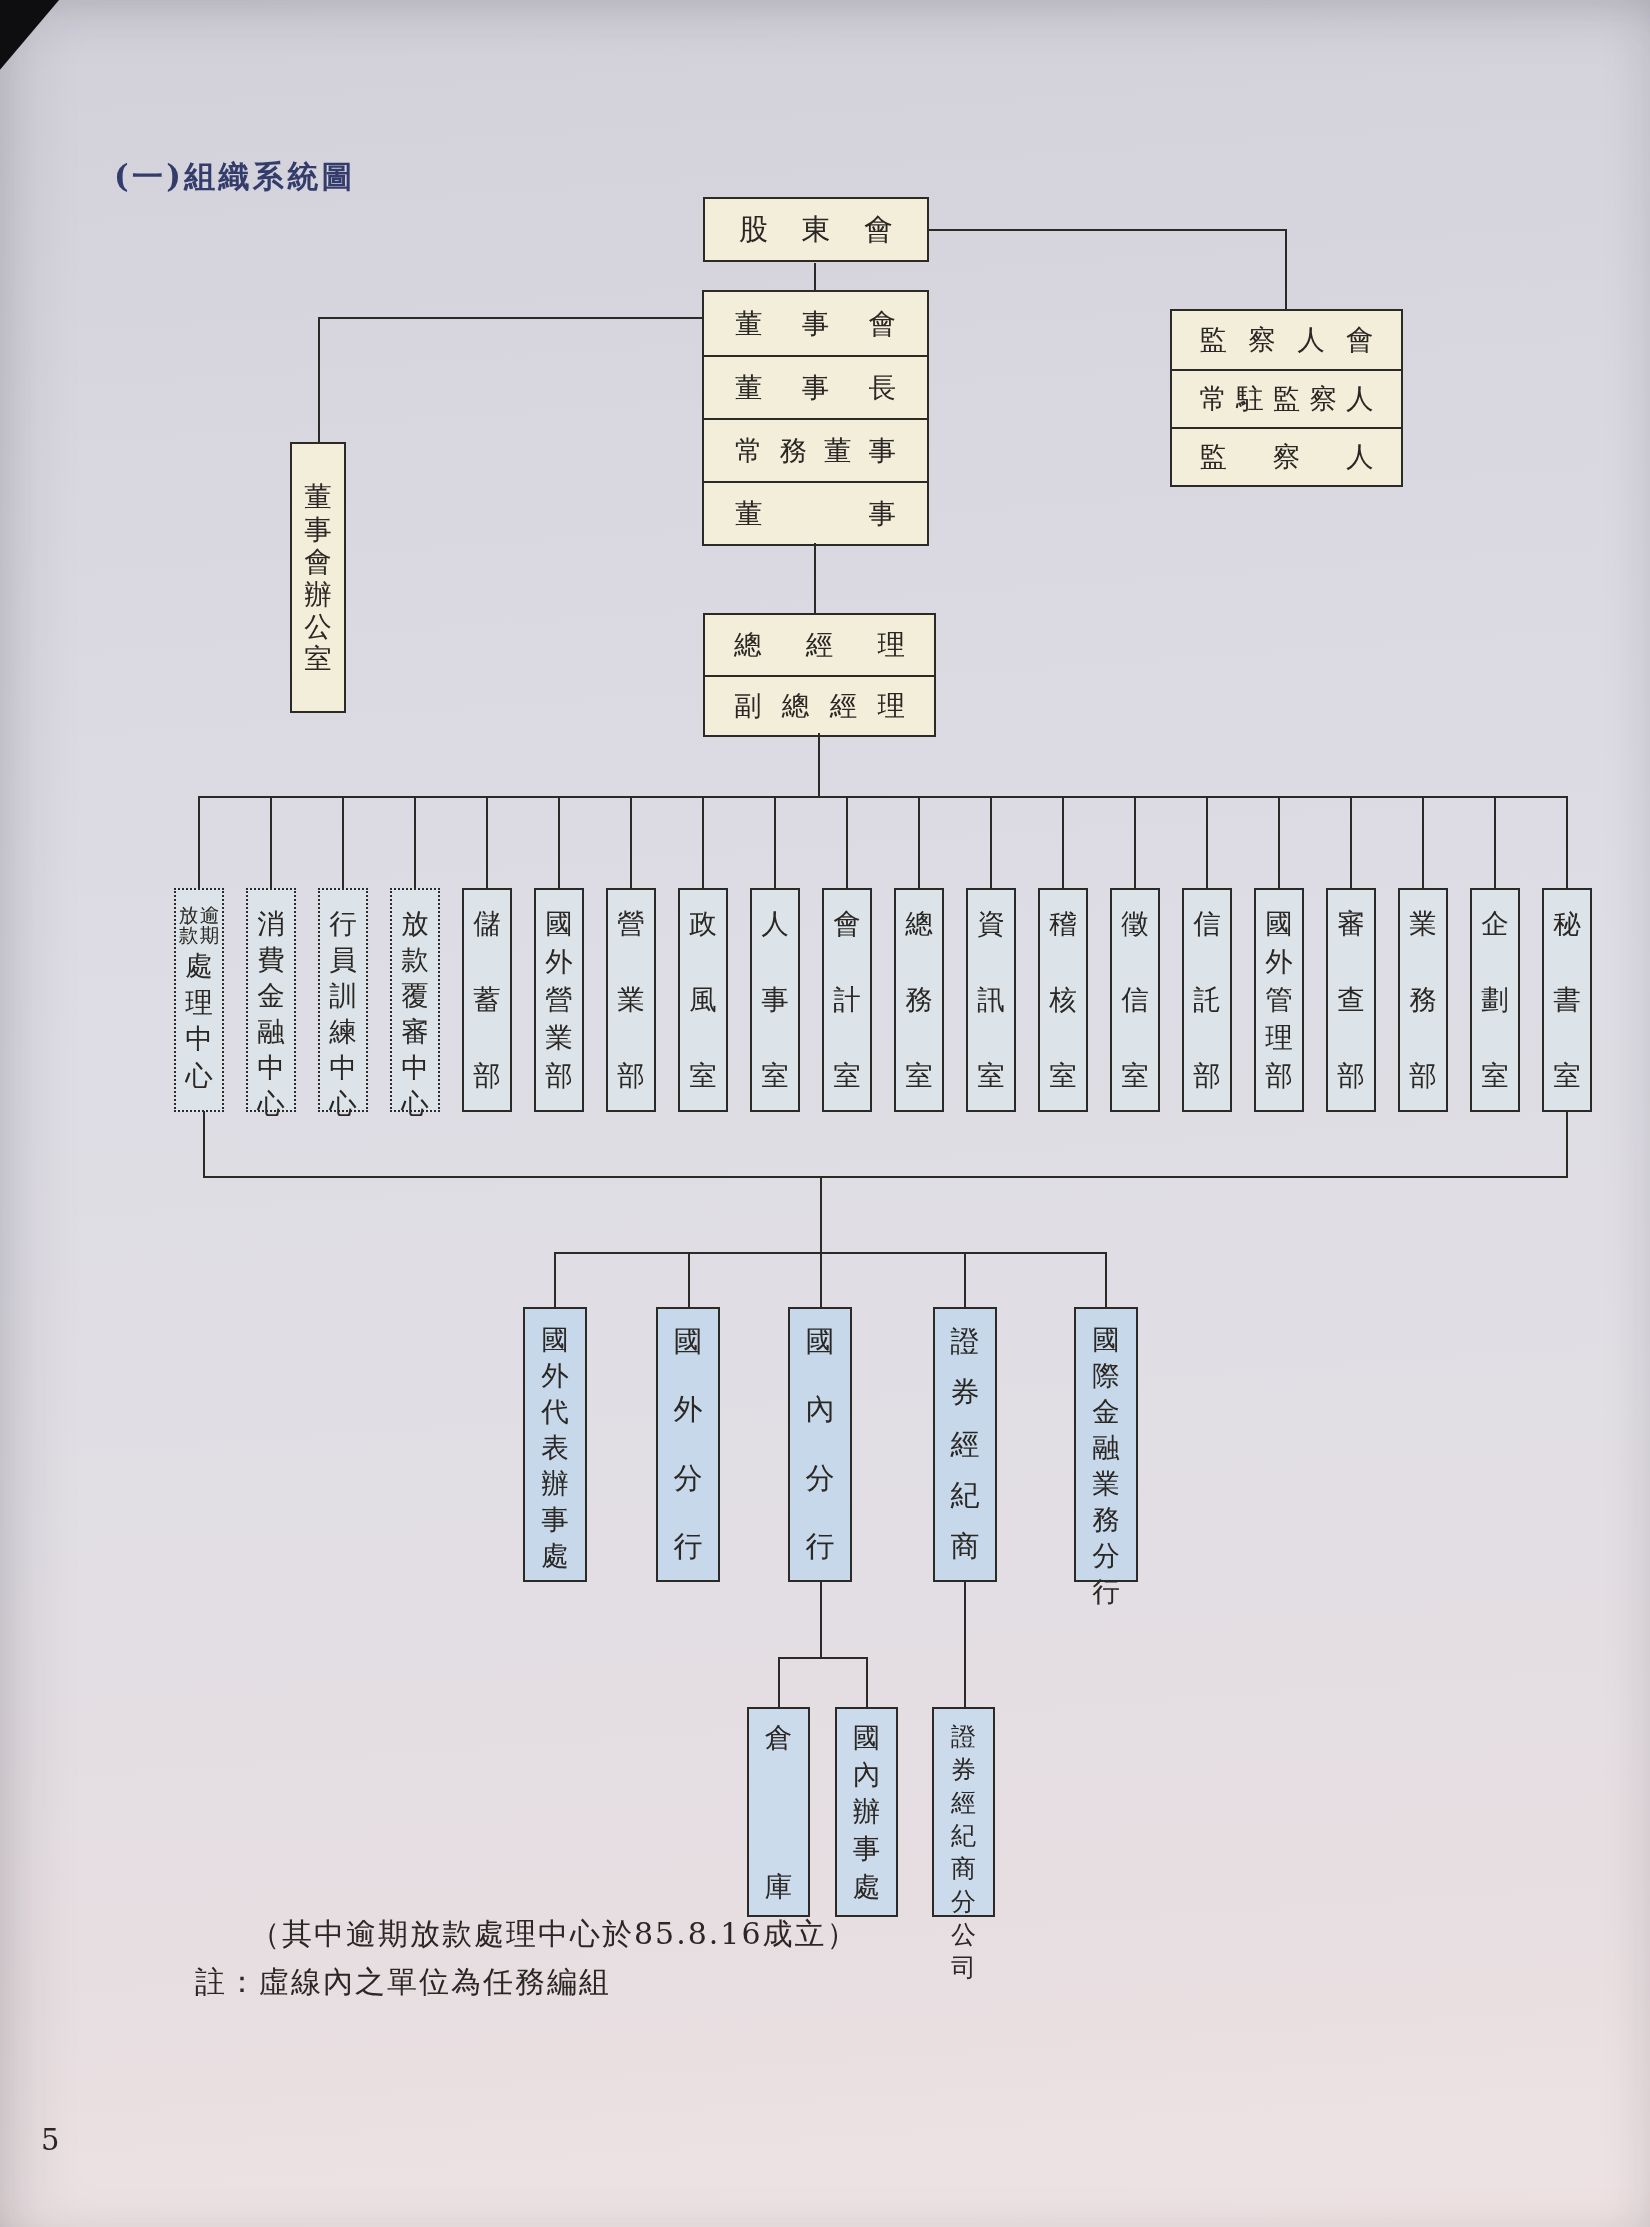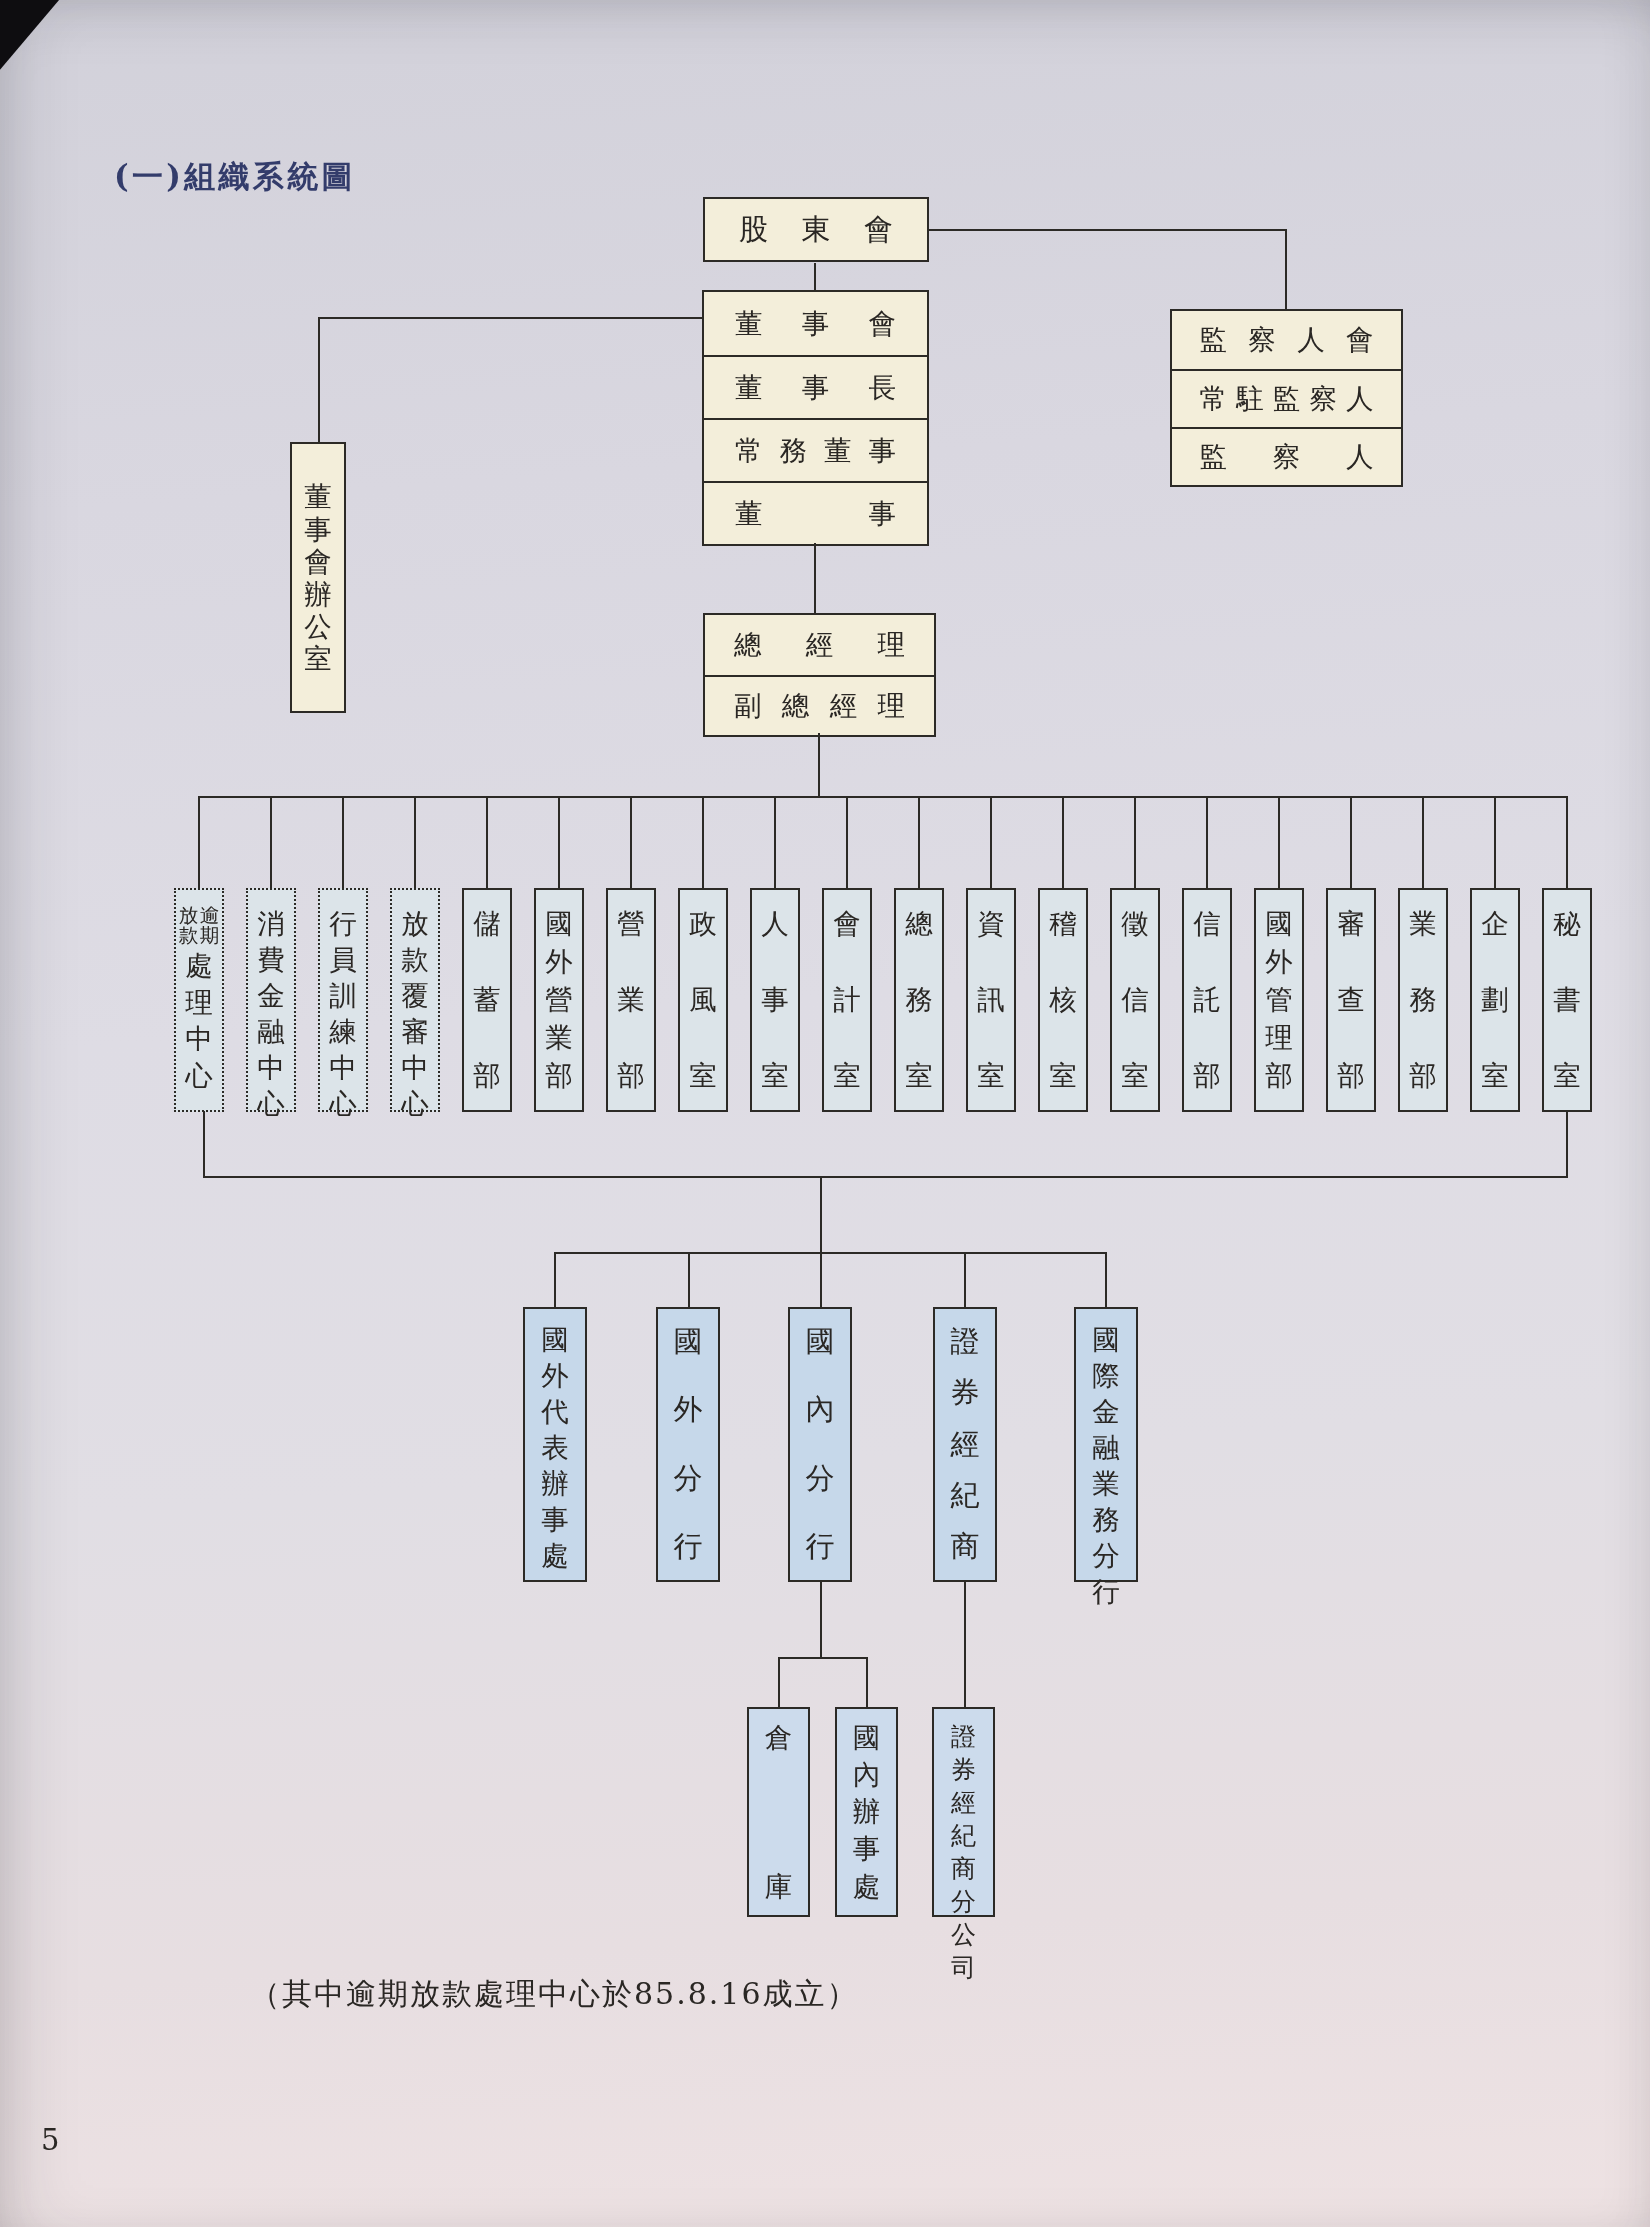--- a/index.html
+++ b/index.html
@@ -337,16 +337,17 @@
         <span>證</span>
         <span>券</span>
         <span>經</span>
         <span>紀</span>
         <span>商</span>
         <span>分</span>
         <span>公</span>
         <span>司</span>
       </div>
     </div>
-  <div class="note" style="left:250px;top:1974px;">（其中逾期放款處理中心於85.8.16成立）</div>
+  <div class="note" style="left:195px;top:1962px;">註：虛線內之單位為任務編組</div>
+  <div class="note" style="left:250px;top:1914px;">（其中逾期放款處理中心於85.8.16成立）</div>
   <div class="pagenum">5</div>
 </div>
 
 
 </body></html>

